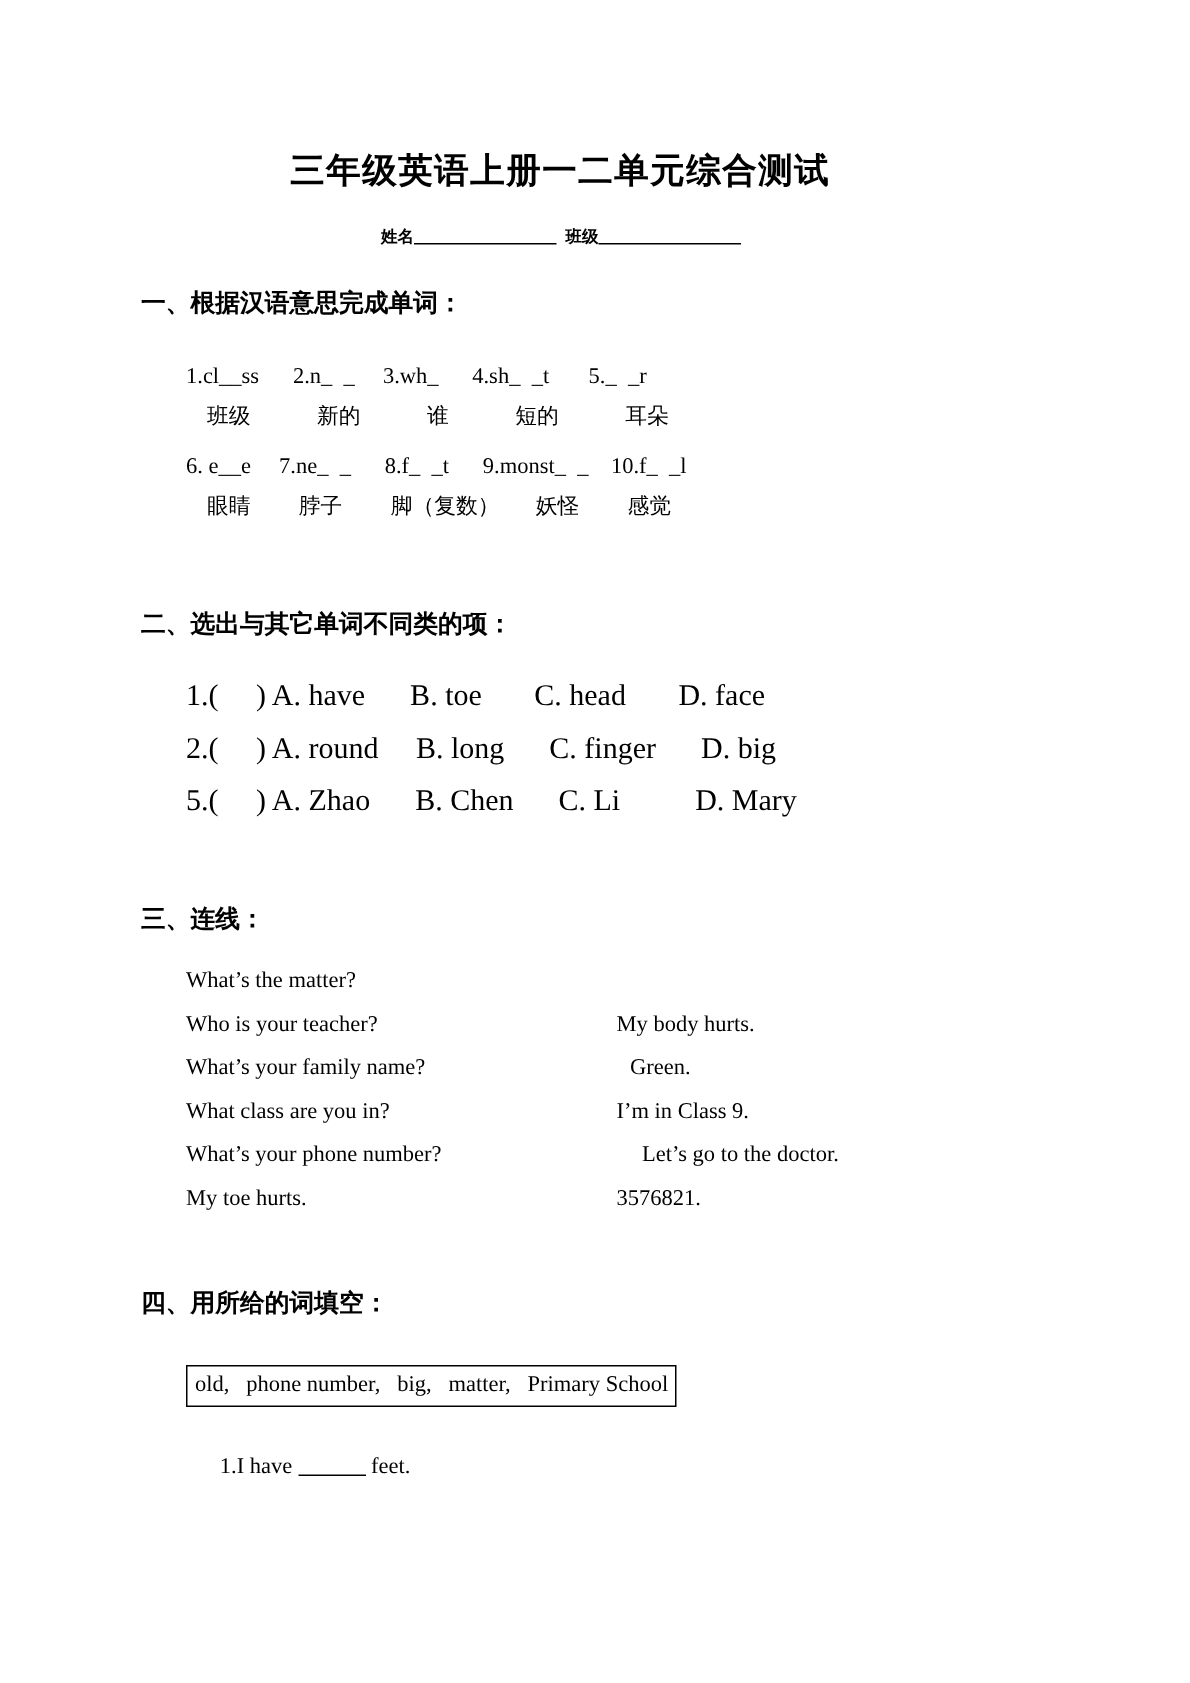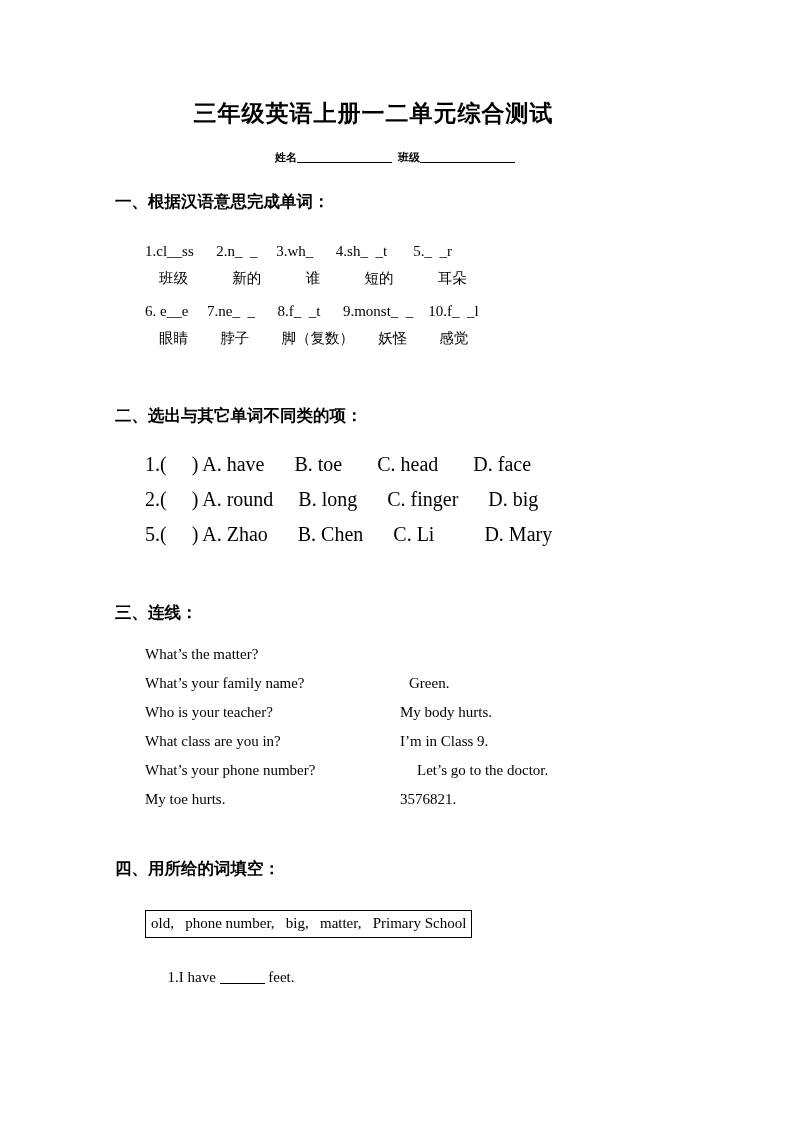--- a/index.html
+++ b/index.html
@@ -13,21 +13,21 @@
     font-family: "Liberation Serif", "DejaVu Serif", serif;
     color: #000000;
     position: relative;
     overflow: hidden;
   }
   .page {
     position: relative;
     width: 687px;
     height: 1122px;
     box-sizing: border-box;
-    padding: 0 85px;
+    padding: 0 64px;
   }
 
   
   .doc-title {
     text-align: center;
     font-family: "Liberation Sans", "DejaVu Sans", sans-serif;
     font-weight: bold;
     font-size: 23px;
     letter-spacing: 1px;
     margin: 0;
@@ -97,20 +97,21 @@
 
   
   .sec3 {
     margin-top: 22px;
     padding-left: 60px;
     font-size: 15px;
   }
   .sec3 .match-row {
     display: flex;
     margin-bottom: 12px;
+    gap: 32px;
   }
   .sec3 .left-col {
     width: 255px;
     flex: 0 0 255px;
   }
   .sec3 .right-col {
     flex: 1 1 auto;
   }
   .sec3 .indent-1 { padding-left: 9px; }
   .sec3 .indent-2 { padding-left: 17px; }
@@ -166,26 +167,26 @@
     <div class="q-row">2.(     ) A. round     B. long      C. finger      D. big</div>
     <div class="q-row">5.(     ) A. Zhao      B. Chen      C. Li          D. Mary</div>
   </div>
 
   <h2 class="section-heading h3-pos">三、连线：</h2>
   <div class="sec3">
     <div class="match-row">
       <div class="left-col">What’s the matter?</div>
     </div>
     <div class="match-row">
+      <div class="left-col">Who is your teacher?</div>
+      <div class="right-col">My body hurts.</div>
+    </div>
+    <div class="match-row">
       <div class="left-col">What’s your family name?</div>
       <div class="right-col indent-1">Green.</div>
-    </div>
-    <div class="match-row">
-      <div class="left-col">Who is your teacher?</div>
-      <div class="right-col">My body hurts.</div>
     </div>
     <div class="match-row">
       <div class="left-col">What class are you in?</div>
       <div class="right-col">I’m in Class 9.</div>
     </div>
     <div class="match-row">
       <div class="left-col">What’s your phone number?</div>
       <div class="right-col indent-2">Let’s go to the doctor.</div>
     </div>
     <div class="match-row">

